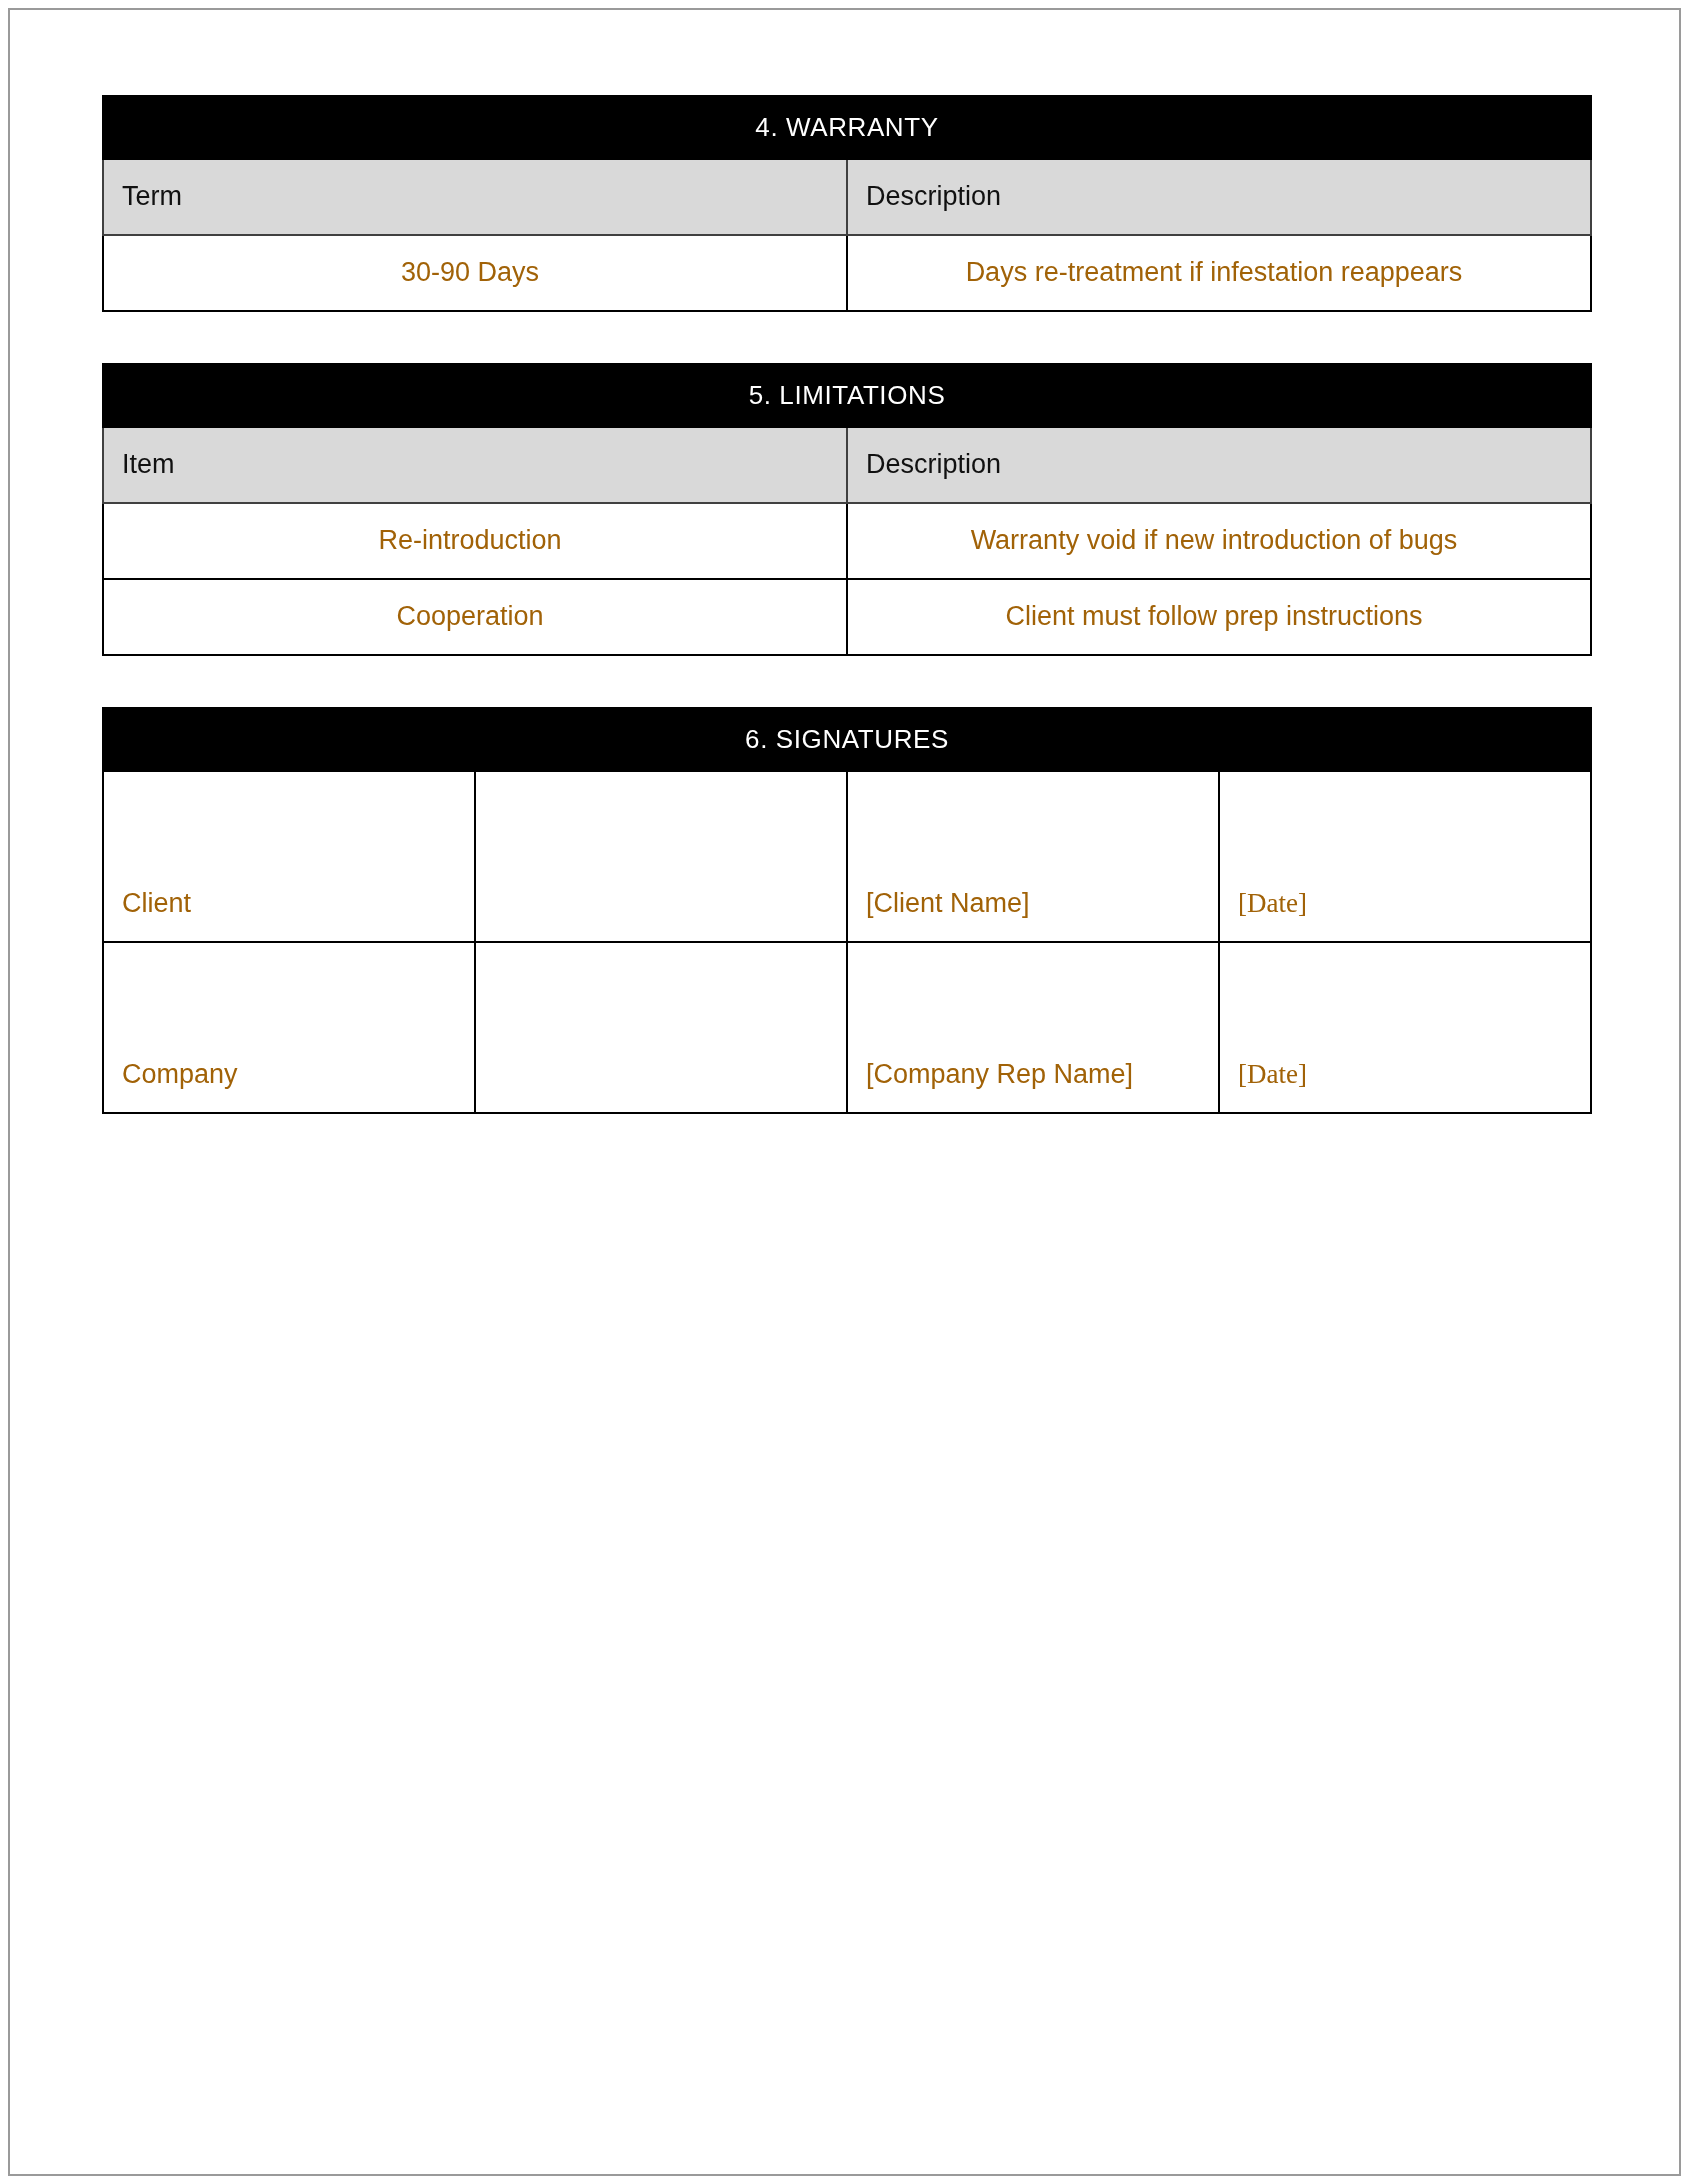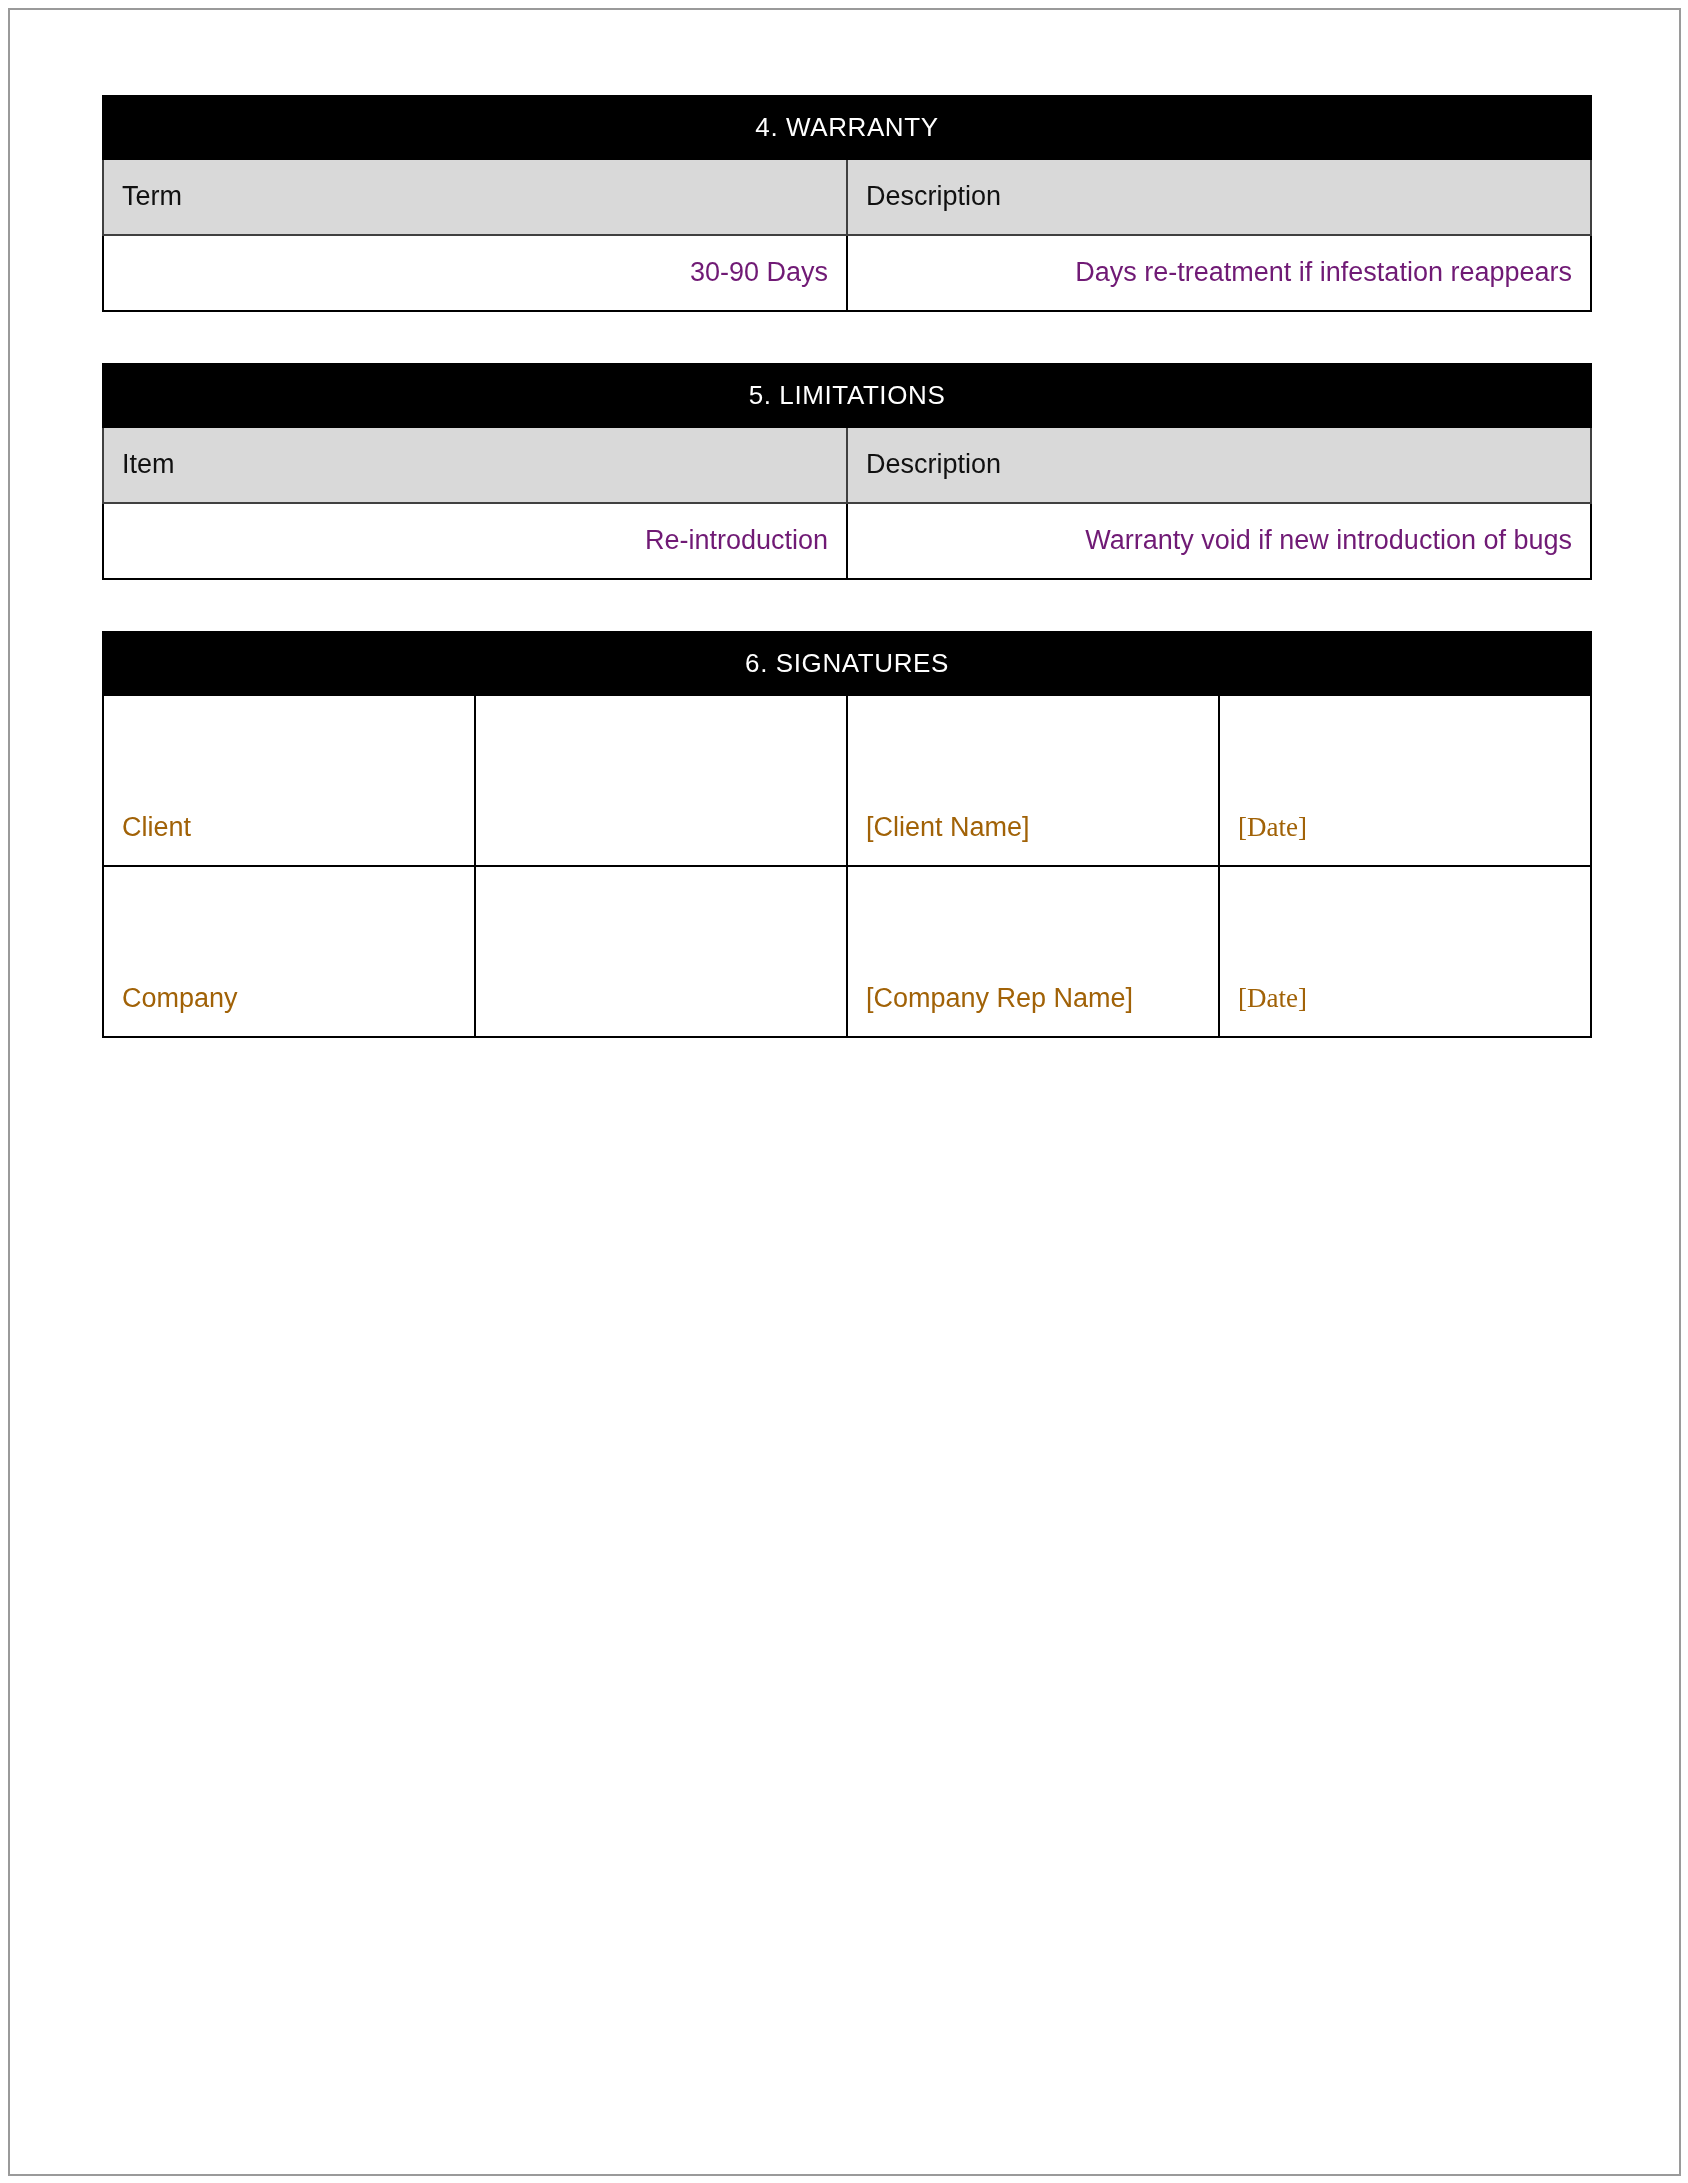--- a/index.html
+++ b/index.html
@@ -67,24 +67,24 @@
     font-weight: 400;
     text-align: left;
     padding: 16px 18px 18px 18px;
     height: 40px;
     border: 2px solid #404040;
     vertical-align: middle;
   }
 
   .cell {
     background: #ffffff;
-    color: #701a75;
+    color: #a16207;
     font-size: 27px;
     font-weight: 400;
-    text-align: right;
+    text-align: center;
     padding: 16px 18px 18px 8px;
     height: 40px;
     border: 2px solid #000000;
     vertical-align: middle;
   }
 
   
   .c-term  { width: 269px; }
   .c-desc  { width: auto; }
 
@@ -137,20 +137,24 @@
           <td class="section-banner" colspan="2">5. LIMITATIONS</td>
         </tr>
         <tr>
           <td class="col-head c-term">Item</td>
           <td class="col-head c-desc">Description</td>
         </tr>
         <tr>
           <td class="cell c-term">Re-introduction</td>
           <td class="cell c-desc">Warranty void if new introduction of bugs</td>
         </tr>
+        <tr>
+          <td class="cell c-term">Cooperation</td>
+          <td class="cell c-desc">Client must follow prep instructions</td>
+        </tr>
       </tbody>
     </table>
 
     <table class="doc-table">
       <tbody>
         <tr>
           <td class="section-banner" colspan="4">6. SIGNATURES</td>
         </tr>
         <tr>
           <td class="sig-cell s-role">Client</td>

